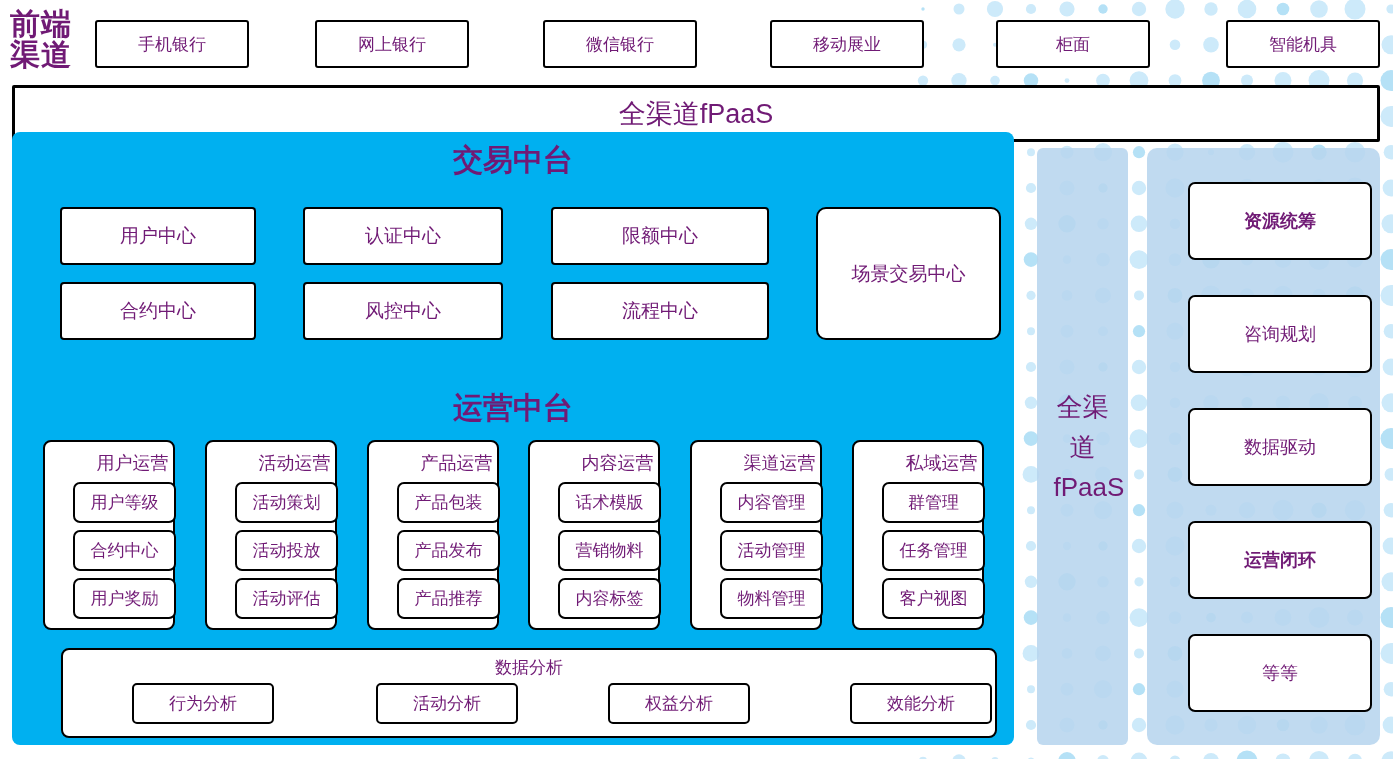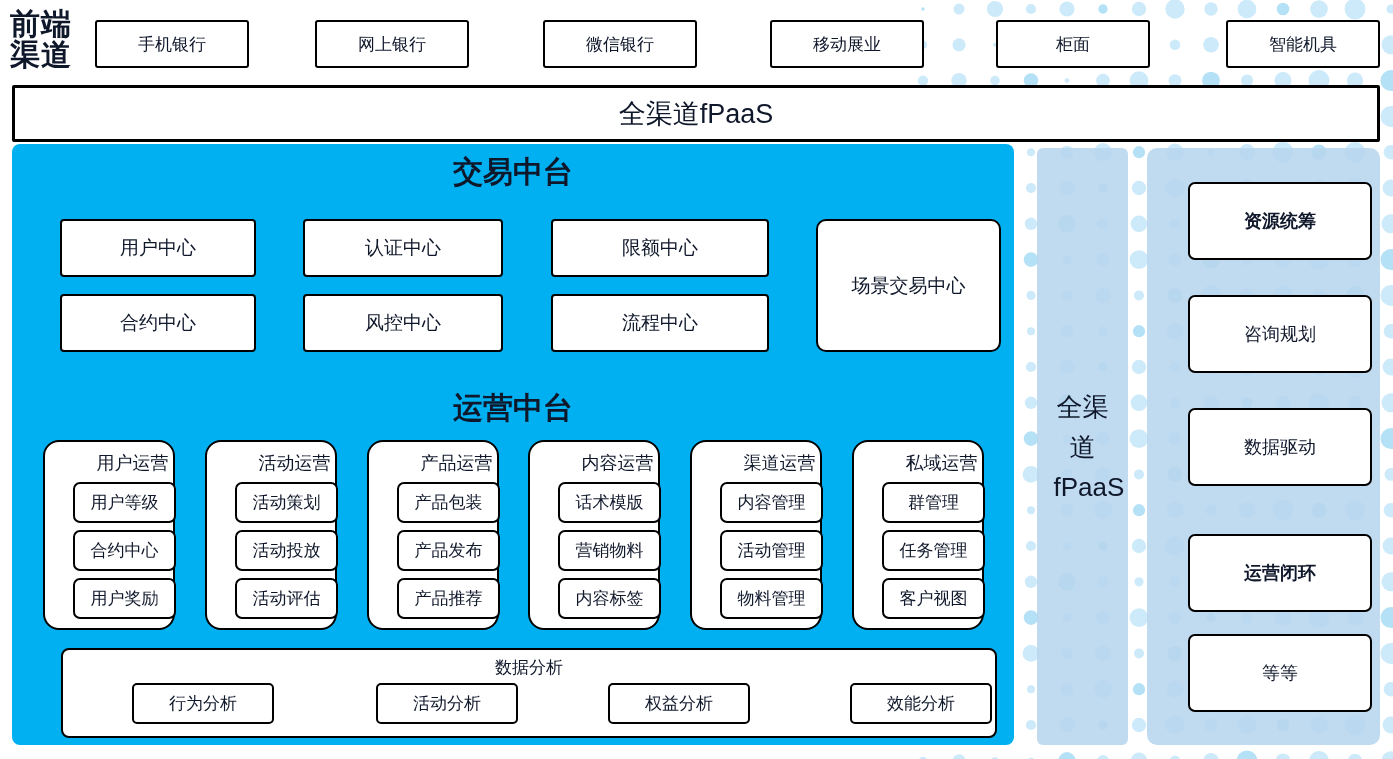--- a/index.html
+++ b/index.html
@@ -1,18 +1,18 @@
 <!DOCTYPE html>
 <html><head>
 <meta charset="utf-8">
 <style>
   html,body{margin:0;padding:0;background:#fff;}
   .page{
     position:relative;width:1393px;height:759px;overflow:hidden;background:#ffffff;
-    font-family:"Liberation Sans","DejaVu Sans",sans-serif;color:#0f172a;
+    font-family:"Liberation Sans","DejaVu Sans",sans-serif;color:#701a75;
   }
   #dots{position:absolute;left:905px;top:0;width:488px;height:759px;z-index:0;}
   .layer{position:absolute;z-index:1;box-sizing:border-box;}
 
   
   .front-label{
     left:10px;top:8px;width:66px;
     font-family:"Liberation Serif","DejaVu Serif",serif;
     font-weight:bold;font-size:30px;line-height:31px;letter-spacing:1px;
   }
@@ -24,47 +24,47 @@
     left:12px;top:85px;width:1368px;height:57px;background:#fff;border:3px solid #000;border-radius:2px;
     display:flex;align-items:center;justify-content:center;font-size:27px;
   }
 
   
   .bluesec{background:#00b0f0;border-radius:8px;}
   .sec-title{
     position:absolute;left:0;right:0;top:8px;text-align:center;
     font-family:"Liberation Serif","DejaVu Serif",serif;font-weight:bold;font-size:30px;
   }
-  .trade{left:12px;top:144px;width:1002px;height:279px;}
+  .trade{left:12px;top:132px;width:1002px;height:279px;}
   .ops{left:12px;top:380px;width:1002px;height:365px;}
 
   .wbox{position:absolute;box-sizing:border-box;background:#fff;border:2px solid #000;border-radius:4px;
         display:flex;align-items:center;justify-content:center;margin-left:16px;}
   .center-box{font-size:19px;height:58px;}
   .scene-box{border-radius:10px;font-size:19px;}
 
   .col{position:absolute;box-sizing:border-box;top:60px;width:132px;height:190px;background:#fff;
-       border:2px solid #000;border-radius:16px;padding-left:47px;}
+       border:2px solid #000;border-radius:8px;padding-left:47px;}
   .col-title{text-align:center;margin-top:9px;font-size:18px;}
   .col-item{left:12px;width:103px;height:41px;border-radius:7px;font-size:17px;}
   .ci-0{top:40px;} .ci-1{top:88px;} .ci-2{top:136px;}
 
   .analysis{left:33px;top:268px;width:936px;height:90px;border-radius:8px;display:block;}
   .analysis-title{text-align:center;margin-top:6px;font-size:17px;}
   .an-item{top:33px;height:41px;width:142px;border-radius:5px;font-size:17px;}
 
   
   .sidebar{
     left:1037px;top:148px;width:91px;height:597px;background:rgba(183,213,238,0.88);border-radius:6px;
     display:flex;align-items:center;justify-content:center;
   }
   .sidebar span{display:block;width:58px;font-size:26px;line-height:40px;text-align:center;}
   .panel{left:1147px;top:148px;width:233px;height:597px;background:rgba(183,213,238,0.88);border-radius:10px;}
   .svc{left:25px;width:184px;height:78px;border-radius:7px;font-size:18px;}
-  .sv-0{top:34px;} .sv-1{top:147px;} .sv-2{top:260px;} .sv-3{top:386px;} .sv-4{top:486px;}
+  .sv-0{top:34px;} .sv-1{top:147px;} .sv-2{top:260px;} .sv-3{top:373px;} .sv-4{top:486px;}
   .bold{font-weight:bold;}
 </style>
 </head>
 <body>
 
 <div class="page">
 
   <svg id="dots">
       <circle cx="18" cy="9.0" r="1.7" fill="#b5e1f6"></circle>
       <circle cx="18" cy="44.8" r="4.1" fill="#cdeafa"></circle>

